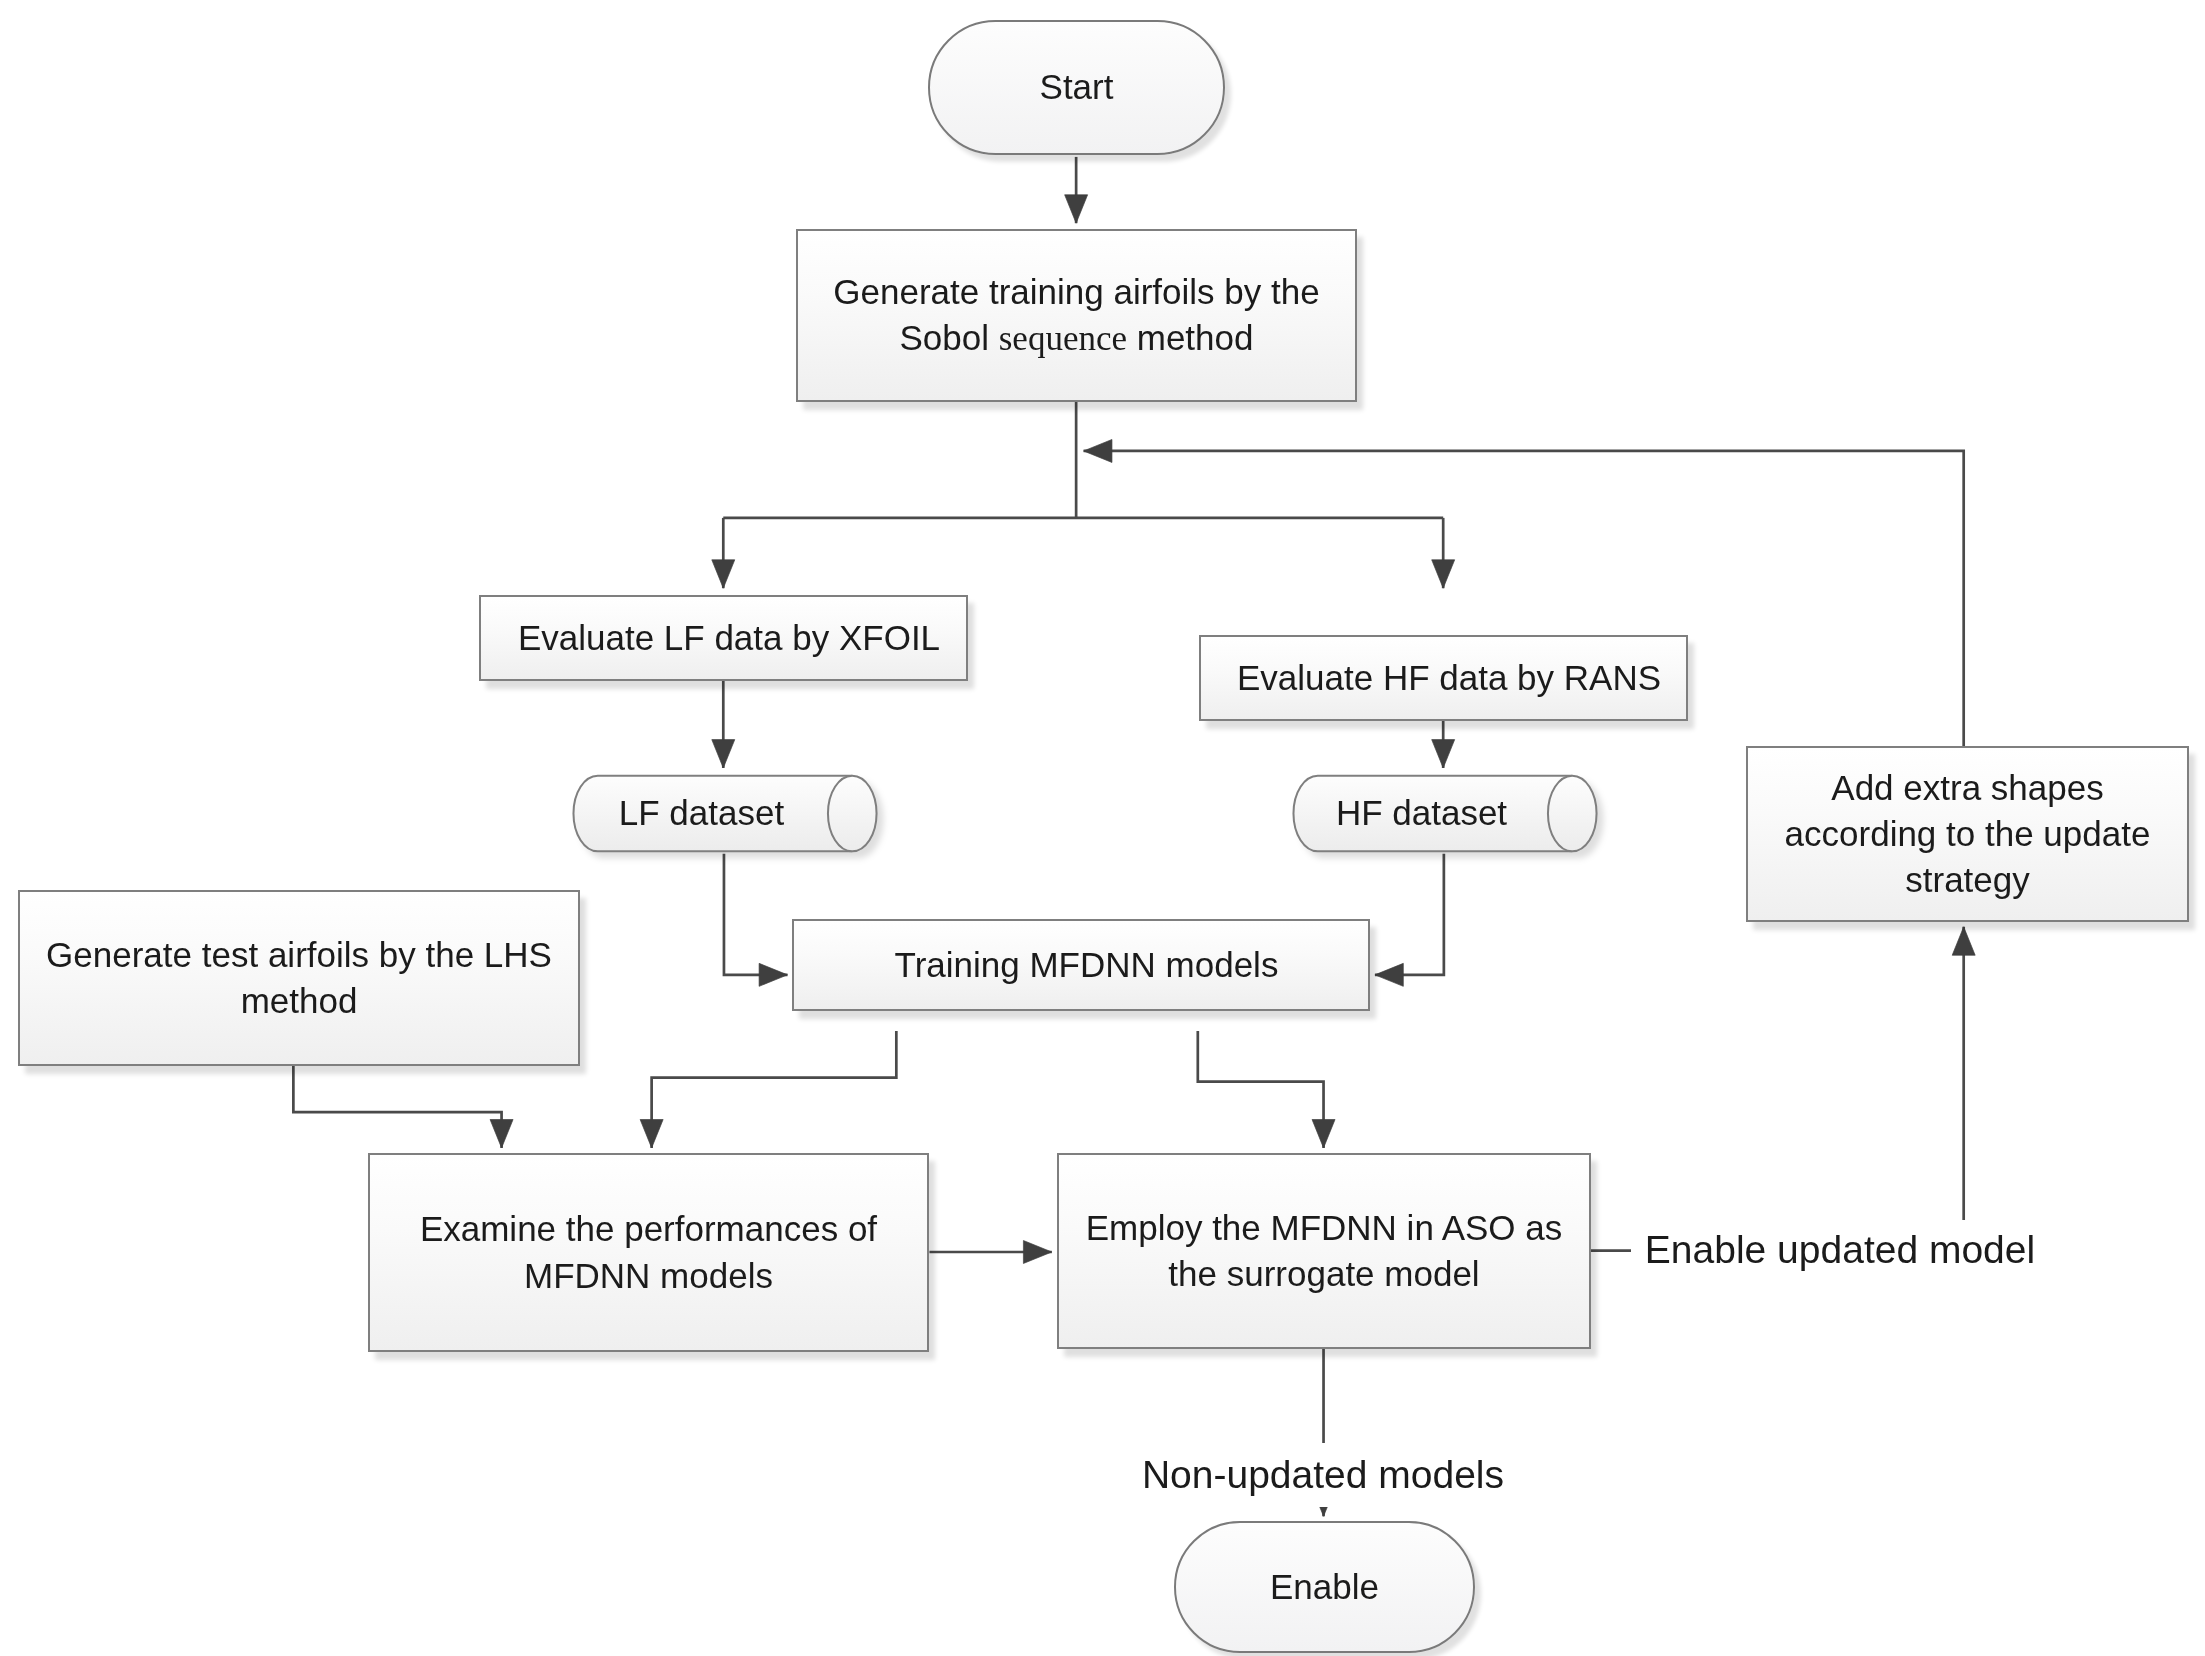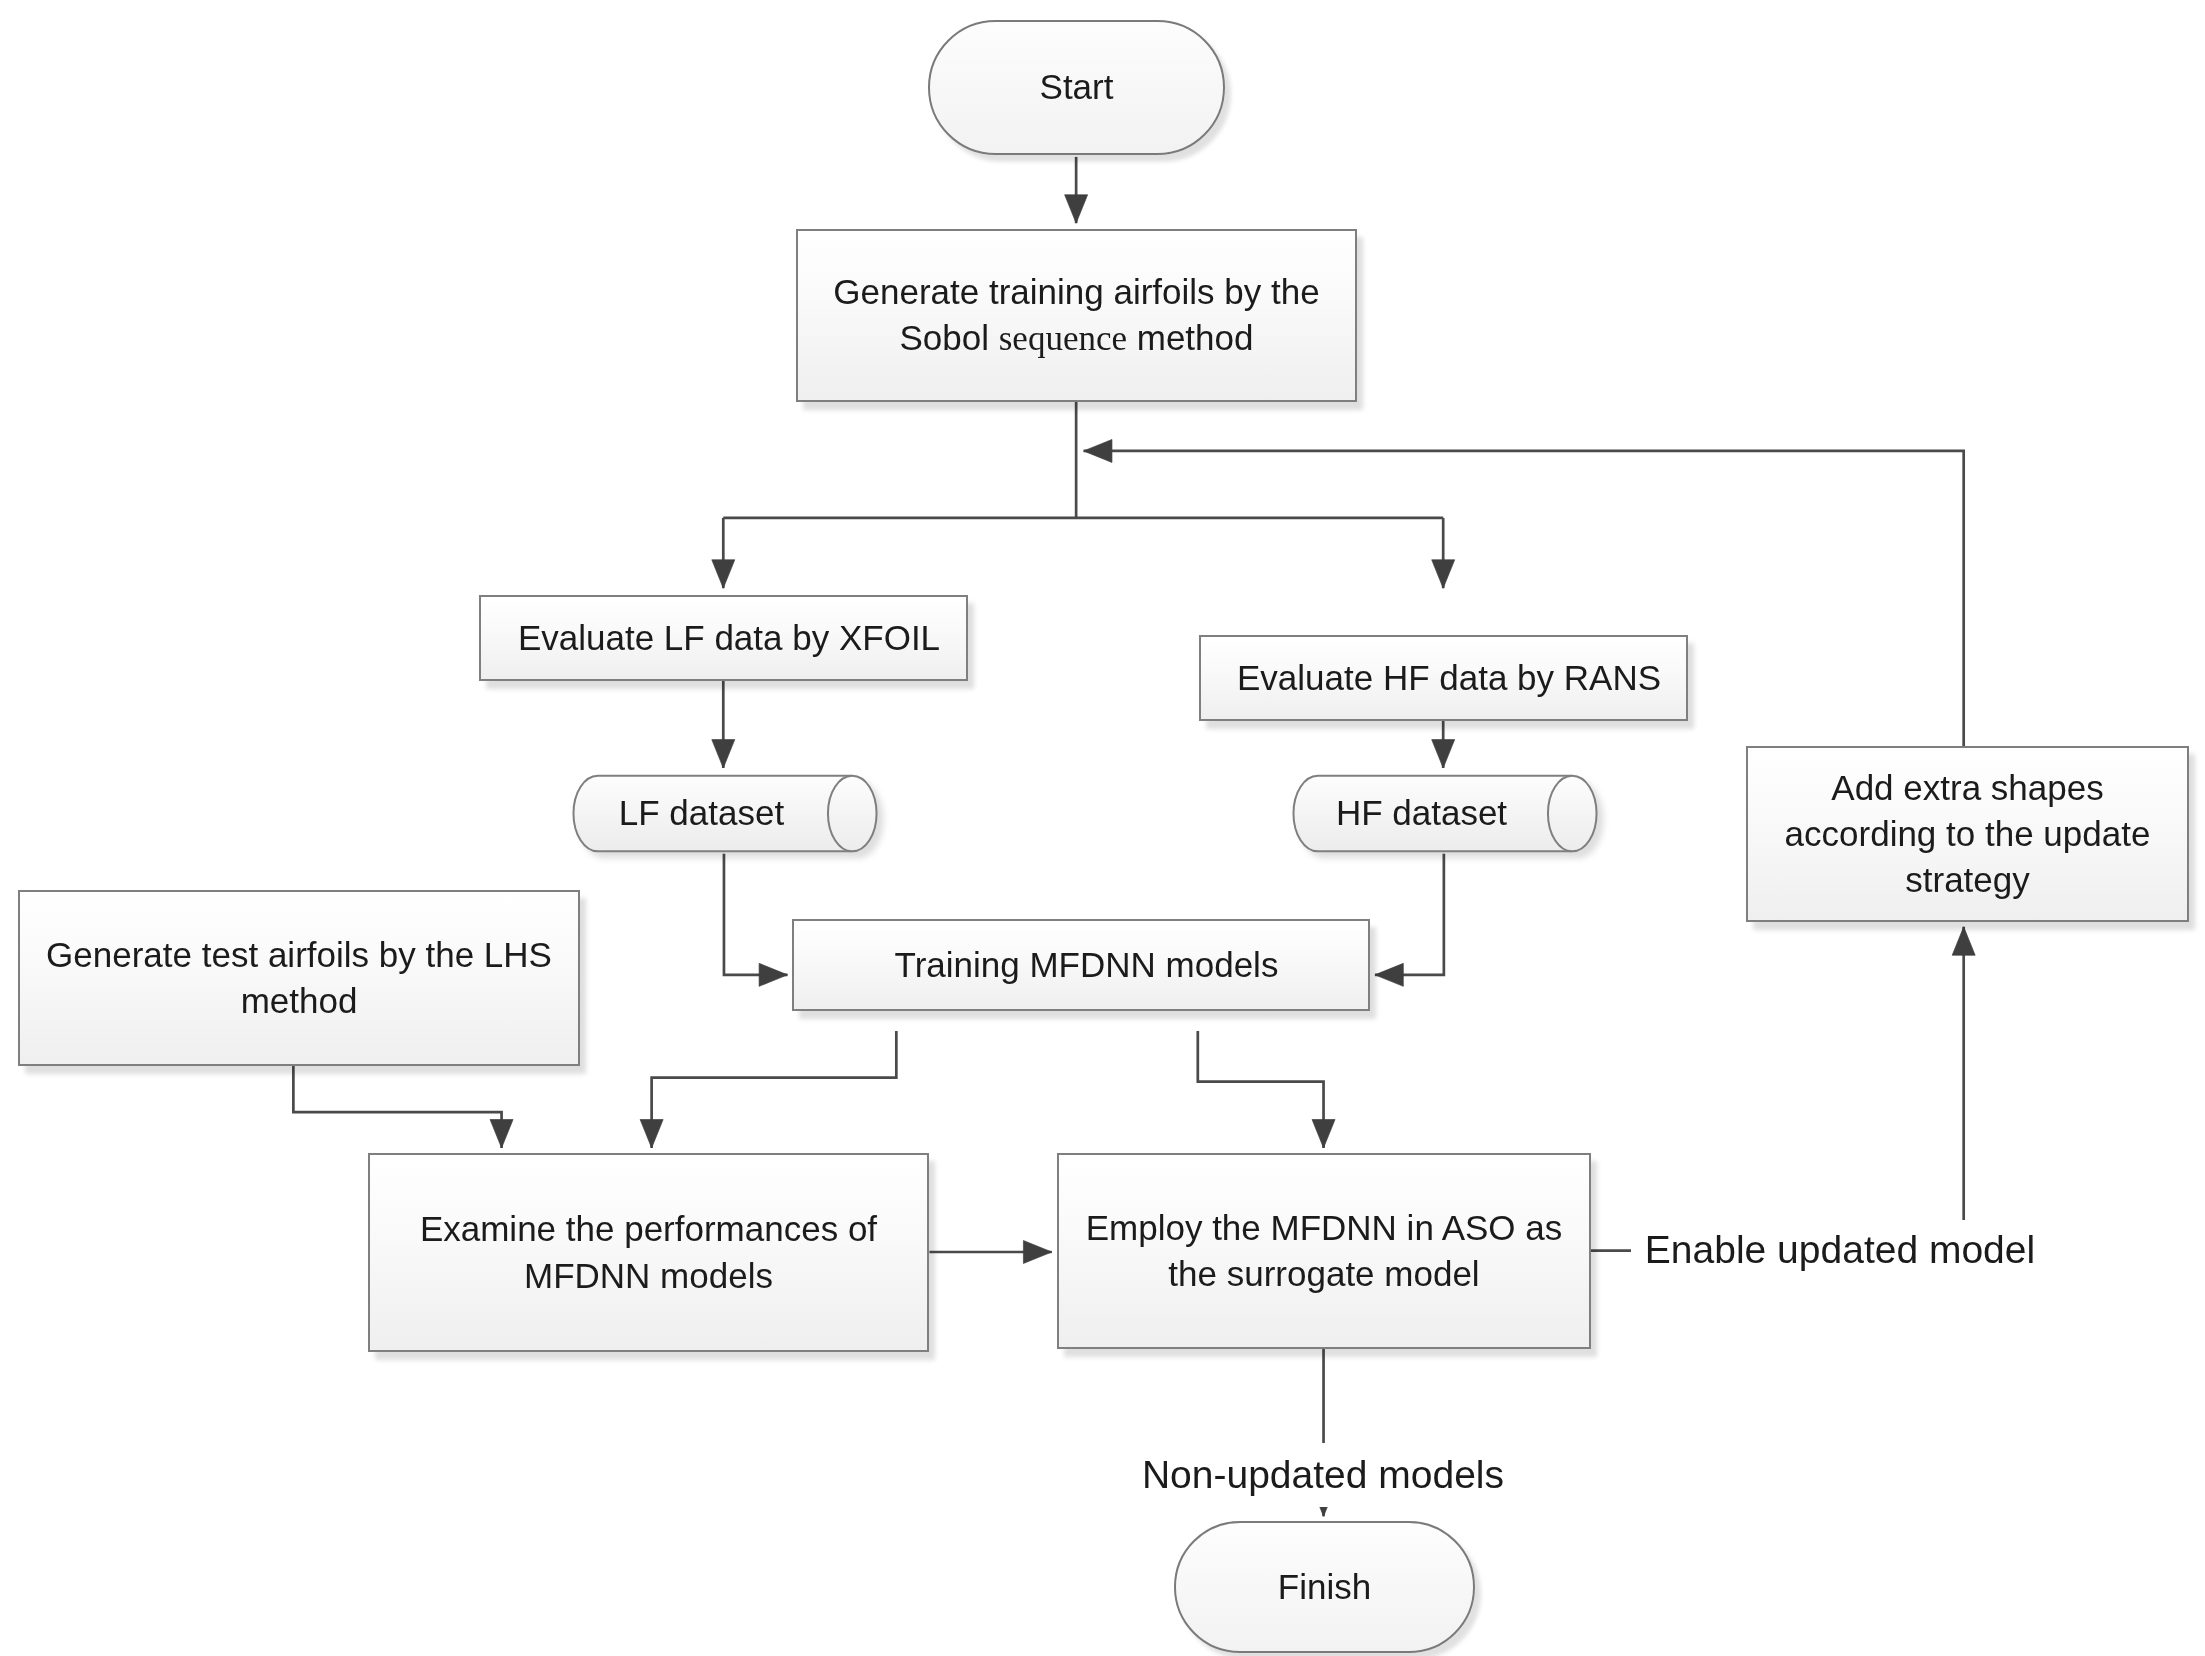--- a/index.html
+++ b/index.html
@@ -113,21 +113,21 @@
 
   <div class="node rect pad" style="left:1057px;top:1153px;width:534px;height:196px;">
     <span>Employ the MFDNN in ASO as the surrogate model</span>
   </div>
 
   <div class="node rect pad" style="left:1746px;top:746px;width:443px;height:176px;">
     <span>Add extra shapes according to the update strategy</span>
   </div>
 
   <div class="node stadium" style="left:1174px;top:1521px;width:301px;height:132px;">
-    <span>Finish</span>
+    <span>Enable</span>
   </div>
 
   <div class="edge-label" style="left:1631px;top:1220px;width:418px;height:59px;">
     <span>Enable updated model</span>
   </div>
 
   <div class="edge-label" style="left:1115px;top:1443px;width:416px;height:64px;">
     <span>Non-updated models</span>
   </div>
 

